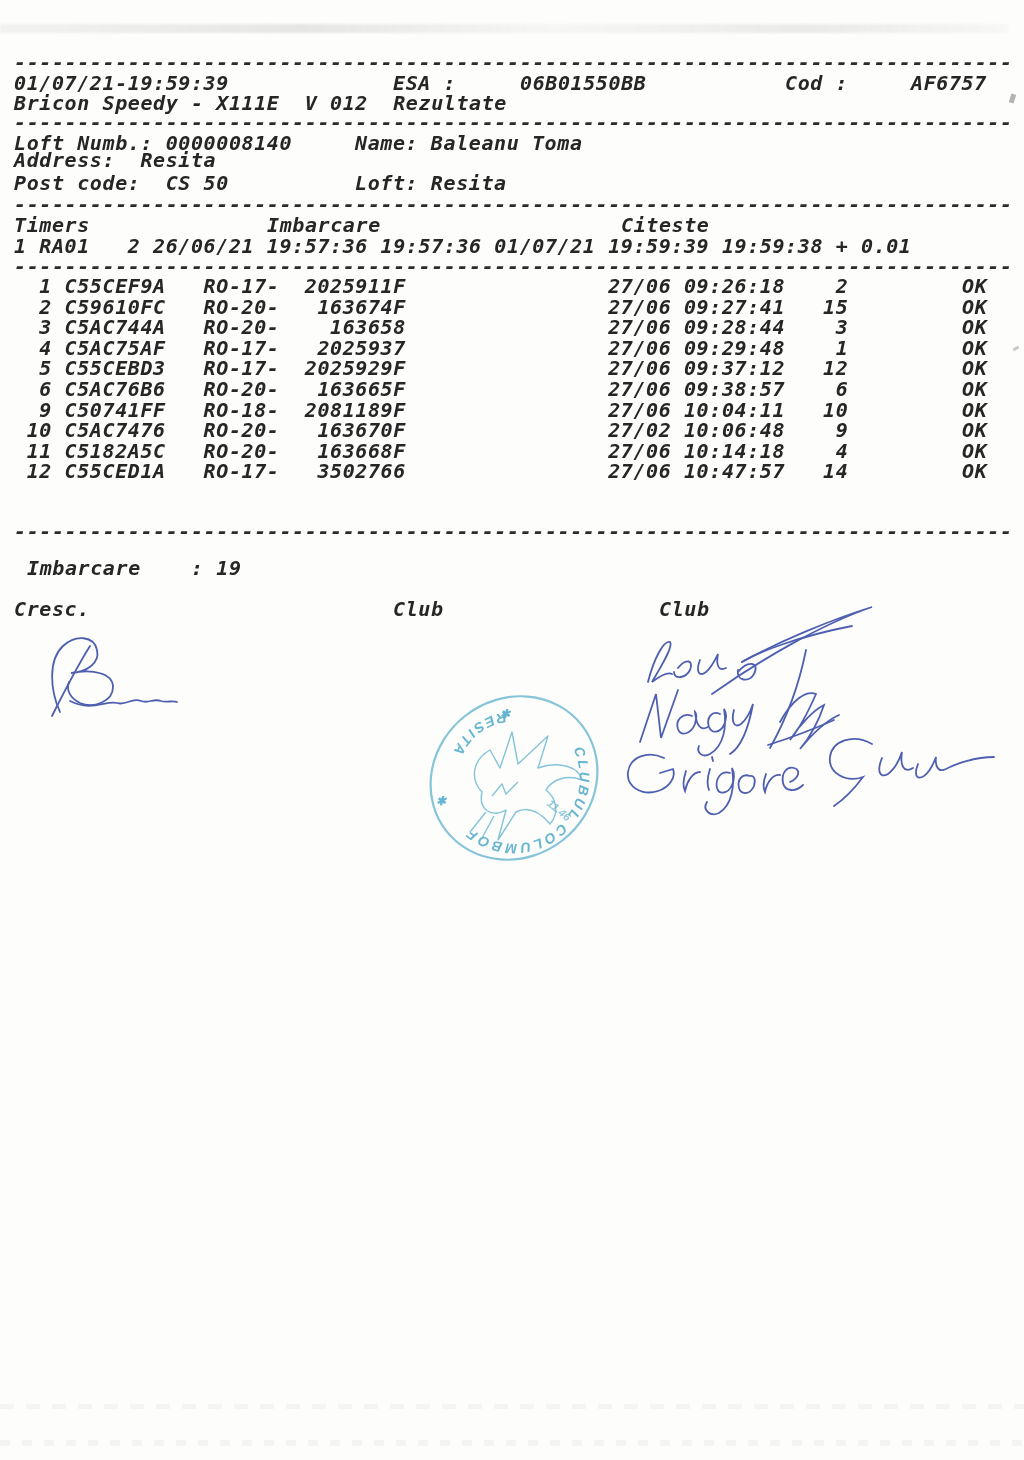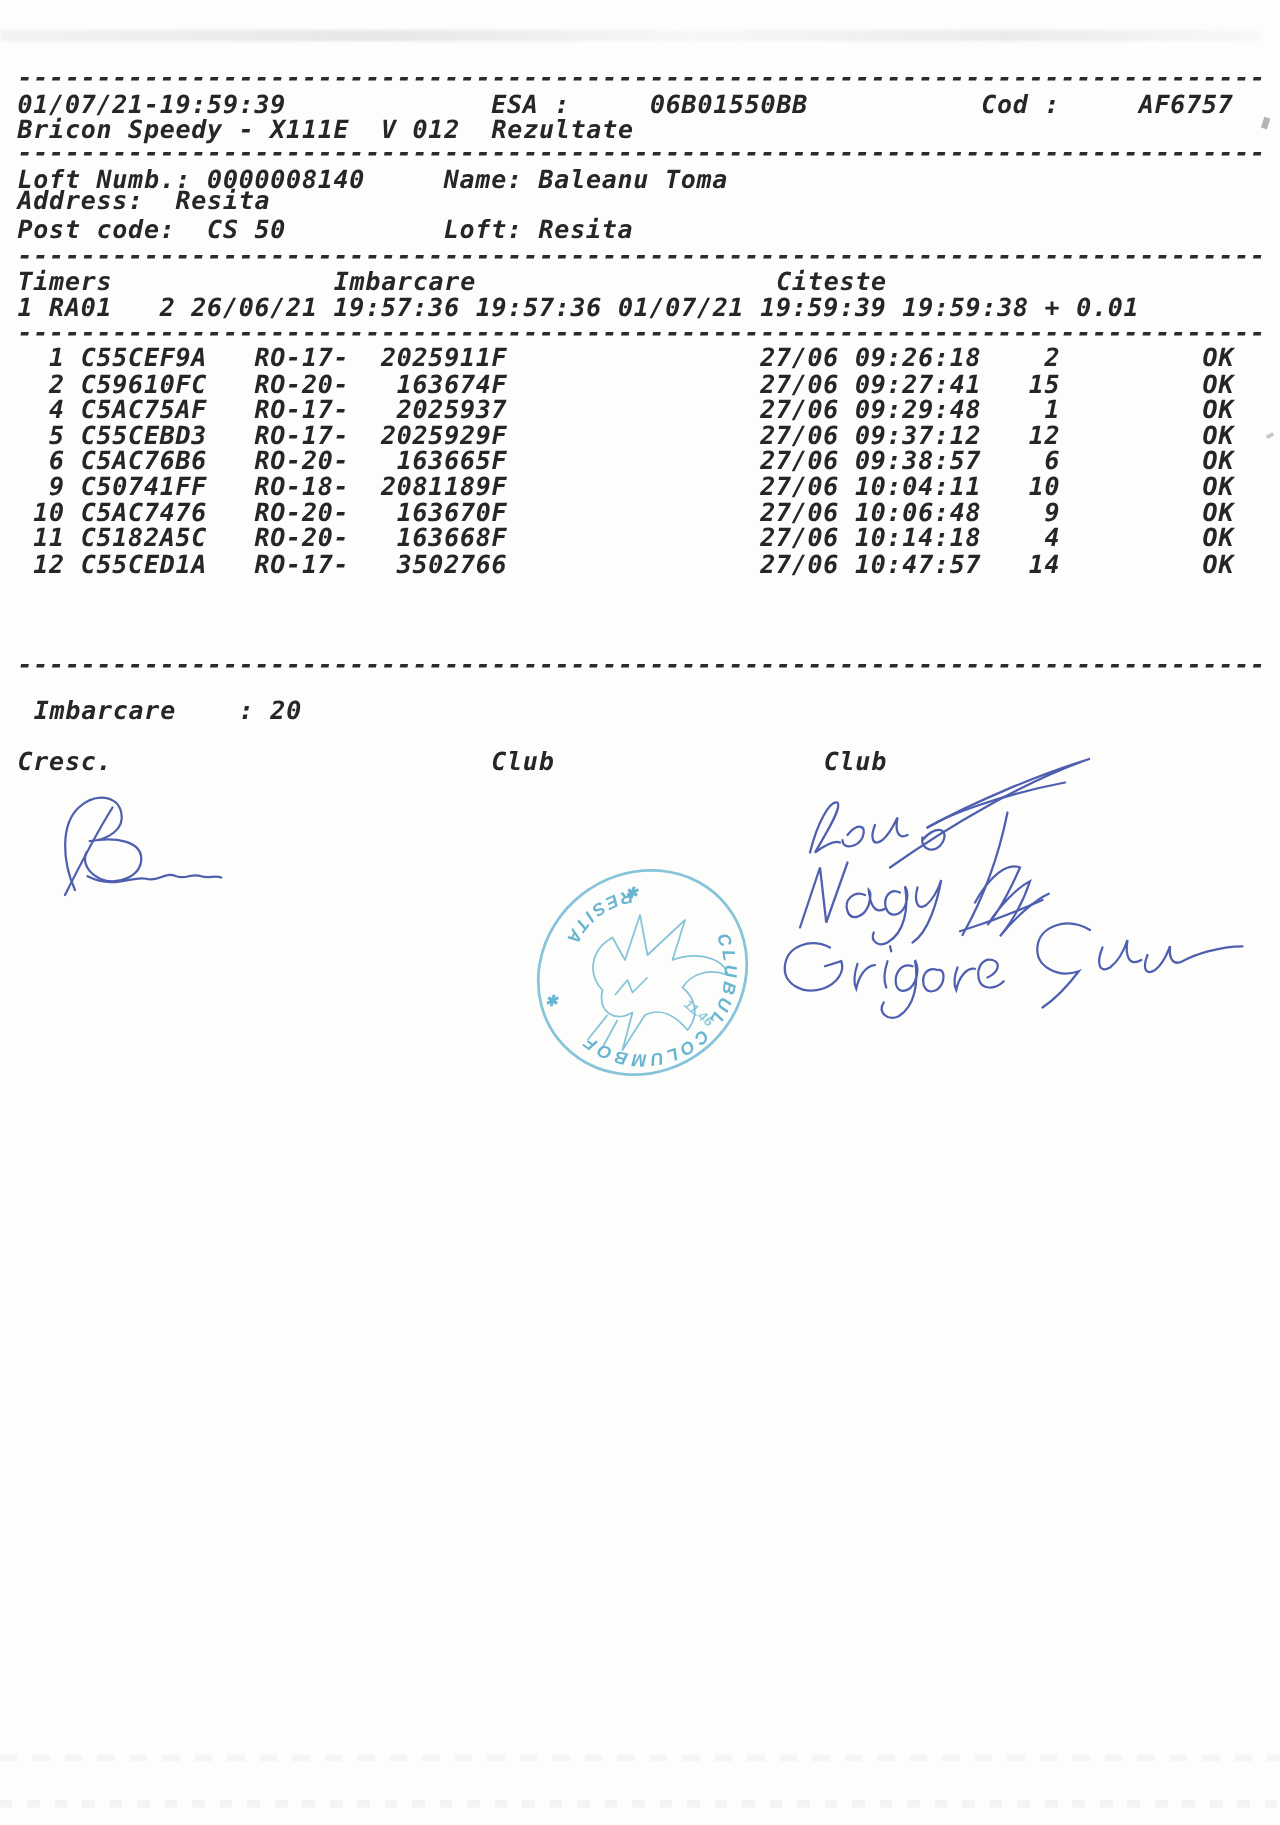--- a/index.html
+++ b/index.html
@@ -71,34 +71,35 @@
     <span class="at" style="left:253px">Imbarcare</span>
     <span class="at" style="left:607px">Citeste</span>
   </div>
   <div class="line" style="top:236px">1 RA01   2 26/06/21 19:57:36 19:57:36 01/07/21 19:59:39 19:59:38 + 0.01</div>
 
   <div class="line dash" style="top:256px">-------------------------------------------------------------------------------</div>
 
   <div class="rows">
       <div class="row">  1 C55CEF9A   RO-17-  2025911F                27/06 09:26:18    2         OK</div>
       <div class="row">  2 C59610FC   RO-20-   163674F                27/06 09:27:41   15         OK</div>
+      <div class="row">  3 C5AC744A   RO-20-    163658                27/06 09:28:44    3         OK</div>
       <div class="row">  4 C5AC75AF   RO-17-   2025937                27/06 09:29:48    1         OK</div>
       <div class="row">  5 C55CEBD3   RO-17-  2025929F                27/06 09:37:12   12         OK</div>
       <div class="row">  6 C5AC76B6   RO-20-   163665F                27/06 09:38:57    6         OK</div>
       <div class="row">  9 C50741FF   RO-18-  2081189F                27/06 10:04:11   10         OK</div>
-      <div class="row"> 10 C5AC7476   RO-20-   163670F                27/06 10:06:48    9         OK</div>
+      <div class="row"> 10 C5AC7476   RO-20-   163670F                27/02 10:06:48    9         OK</div>
       <div class="row"> 11 C5182A5C   RO-20-   163668F                27/06 10:14:18    4         OK</div>
       <div class="row"> 12 C55CED1A   RO-17-   3502766                27/06 10:47:57   14         OK</div>
     </div>
 
   <div class="line dash" style="top:521px">-------------------------------------------------------------------------------</div>
 
   <div class="line" style="top:558px">
     <span class="at" style="left:13px">Imbarcare</span>
-    <span class="at" style="left:177px">: 20</span>
+    <span class="at" style="left:177px">: 19</span>
   </div>
 
   <div class="line" style="top:599px">
     <span class="at" style="left:0">Cresc.</span>
     <span class="at" style="left:379px">Club</span>
     <span class="at" style="left:645px">Club</span>
   </div>
 
   <svg class="overlay" viewBox="0 0 1024 1460" xmlns="http://www.w3.org/2000/svg">
 

